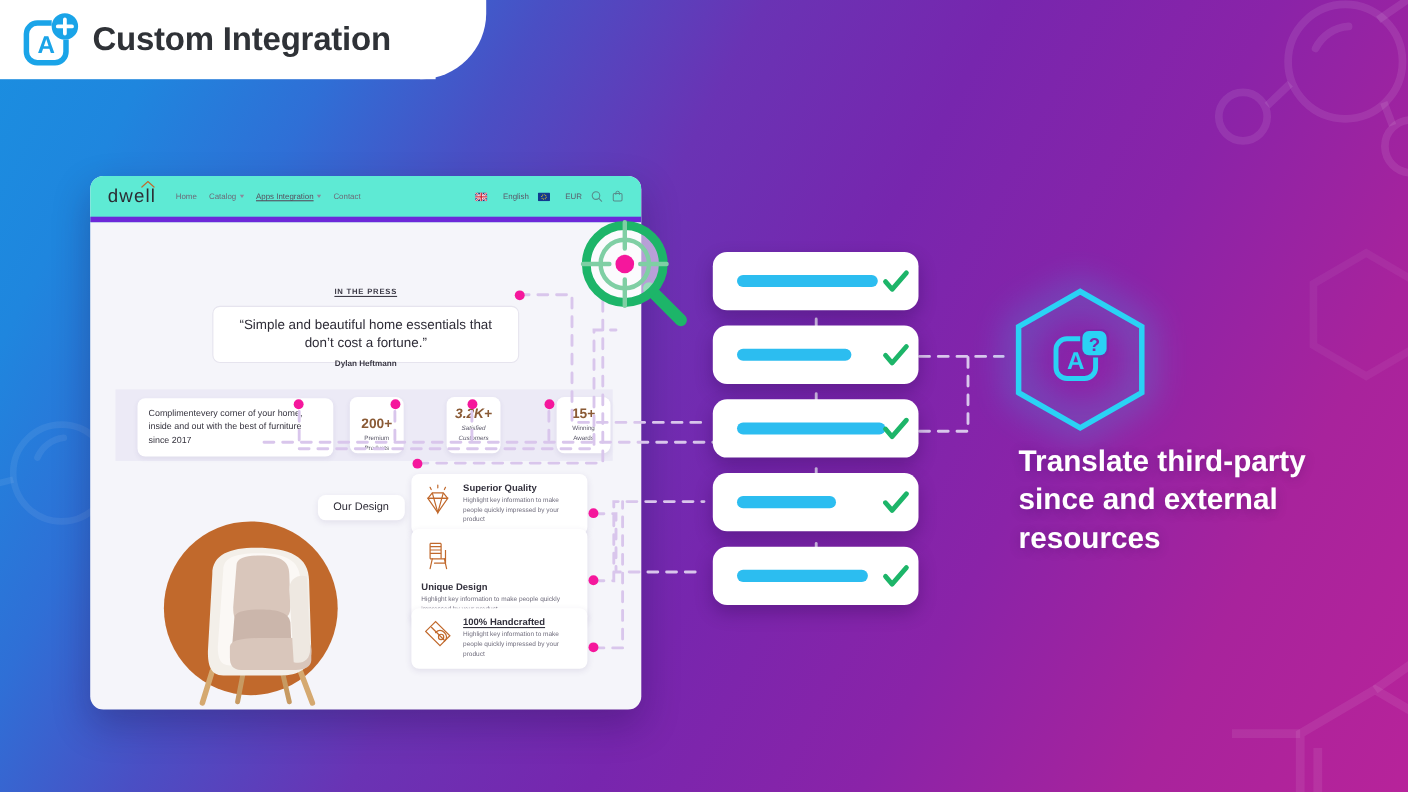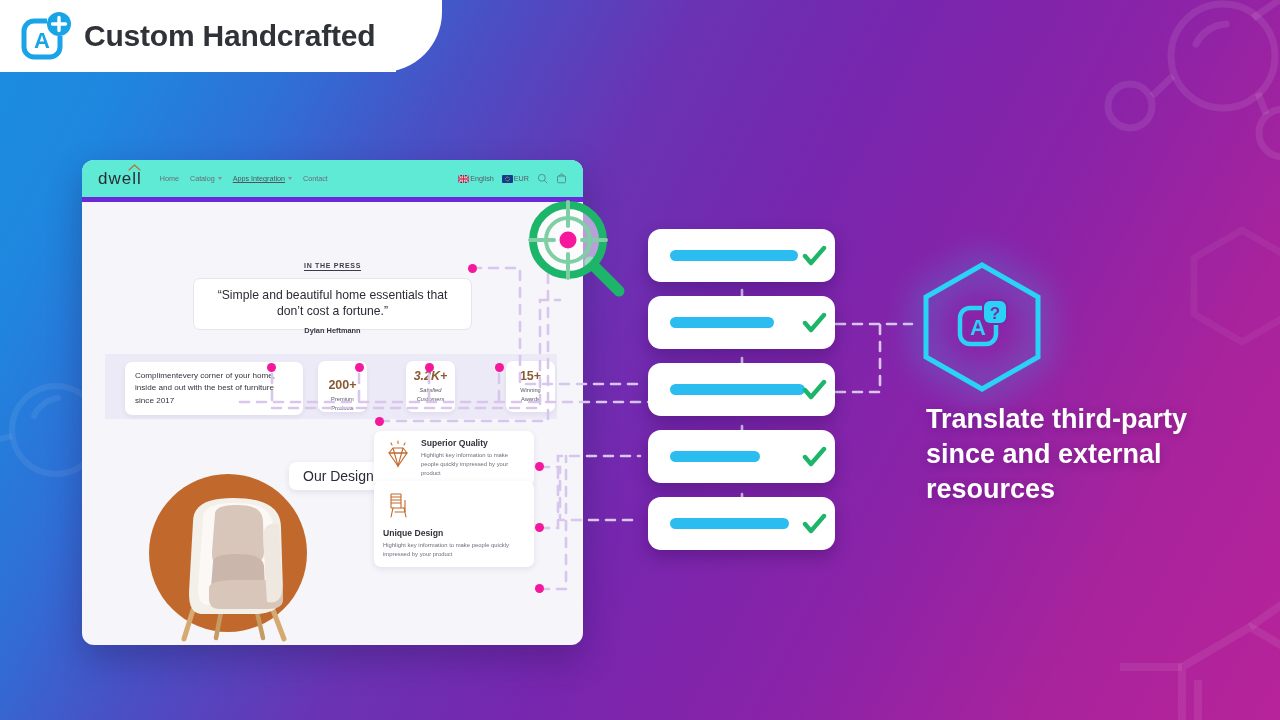--- a/index.html
+++ b/index.html
@@ -81,21 +81,21 @@
     width: 13px; height: 7px;
   }
   .nav-links { display: flex; align-items: center; gap: 11px; margin-left: 18px; }
   .nav-link {
     font-size: 7.2px; color: #6c6a78; display: flex; align-items: center; gap: 3px;
     white-space: nowrap;
   }
   .nav-link.active { color: #55525f; text-decoration: underline; }
   .caret { width: 0; height: 0; border-left: 2.6px solid transparent; border-right: 2.6px solid transparent; border-top: 3px solid #8b889a; }
   .nav-right { margin-left: auto; display: flex; align-items: center; gap: 8px; }
-  .locale { display: flex; align-items: center; gap: 1px; font-size: 7.2px; color: #5b5868; }
+  .locale { display: flex; align-items: center; gap: 14px; font-size: 7.2px; color: #5b5868; }
   .flag { width: 11px; height: 8px; border-radius: 1px; display: block; }
   .ico { width: 11px; height: 11px; opacity: .62; }
 
   .site-body { position: relative; height: 443px; }
 
   
   .press-label {
     position: absolute; left: 0; right: 0; top: 60px;
     text-align: center; font-size: 7px; font-weight: bold; letter-spacing: .7px;
     color: #3d3b47; text-decoration: underline; text-underline-offset: 2px;
@@ -128,23 +128,22 @@
     display: flex; flex-direction: column; align-items: center; justify-content: center;
     box-shadow: 0 2px 5px rgba(60,40,110,.07);
   }
   .stat-num { font-size: 12.5px; font-weight: bold; color: #8a5a35; line-height: 1; }
   .stat-lbl { font-size: 5.7px; color: #595667; text-align: center; line-height: 1.45; margin-top: 4px; }
 
   
   .chip-design {
     position: absolute; left: 207px; top: 248px;
     background: #fff; border-radius: 7px; padding: 6px 14px;
-    font-size: 14px; color: #2d2b36;
+    font-size: 10px; color: #2d2b36;
     box-shadow: 0 2px 6px rgba(60,40,110,.10);
-    margin-top: 12px;
   }
 
   
   .chair-wrap { position: absolute; left: 67px; top: 272px; width: 167px; height: 167px; }
   .chair-circle {
     position: absolute; left: 0; top: 0; width: 158px; height: 158px;
     border-radius: 50%; background: #c1692c;
   }
   .chair-svg { position: absolute; left: 14px; top: 18px; width: 148px; height: 150px; }
 
@@ -236,21 +235,21 @@
 </div>
 
 <div class="title-plate">
   <svg class="app-logo" viewBox="0 0 54 54">
     <rect x="4" y="12" width="36" height="36" rx="10" fill="none" stroke="#1aa4e8" stroke-width="5"></rect>
     <text x="22" y="39" font-family="Liberation Sans, sans-serif" font-size="22" font-weight="bold" fill="#1aa4e8" text-anchor="middle">A</text>
     <rect x="27" y="3" width="24" height="24" rx="7" fill="#fff"></rect>
     <circle cx="39" cy="15" r="12" fill="#1aa4e8"></circle>
     <path d="M39 8.5 L39 21.5 M32.5 15 L45.5 15" stroke="#fff" stroke-width="3.4" stroke-linecap="round"></path>
   </svg>
-  <div class="app-title">Custom Handcrafted</div>
+  <div class="app-title">Custom Integration</div>
   <div class="curve">
     <svg width="60" height="72" viewBox="0 0 60 72">
       <path d="M0 0 L60 0 L60 2 C30 2 16 30 14 72 L0 72 Z" fill="#ffffff"></path>
     </svg>
   </div>
 </div>
 
 <svg class="connectors" viewBox="0 0 1280 720">
   <g fill="none" stroke="#d9c6ec" stroke-width="2.6" stroke-dasharray="9 8" stroke-linecap="round">
 
@@ -400,20 +399,32 @@
         <path d="M8 7 H18 M8 10 H18 M8 13 H18"></path>
         <path d="M18 4 L18 18 M8 4 L18 4"></path>
         <path d="M10 18 L8 27 M21 18 L23 27 M22 22 L12 22" stroke-linecap="round"></path>
       </svg>
       <div>
         <div class="feat-title">Unique Design</div>
         <div class="feat-desc">Highlight key information to make people quickly impressed by your product</div>
       </div>
     </div>
 
+    <div class="feat" style="top:351px;">
+      <svg class="feat-ico" viewBox="0 0 30 30" fill="none" stroke="#c1692c" stroke-width="1.1">
+        <path d="M4 12 L13 3 L26 16 L17 25 Z"></path>
+        <path d="M9 8 L21 20"></path>
+        <path d="M13 13 C16 10 19 11 21 13 C23 15 24 18 21 21" stroke-linecap="round"></path>
+        <circle cx="18" cy="17" r="2.4"></circle>
+      </svg>
+      <div>
+        <div class="feat-title underl">100% Handcrafted</div>
+        <div class="feat-desc">Highlight key information to make people quickly impressed by your product</div>
+      </div>
+    </div>
 
   </div>
 </div>
 
 <div class="dot" style="left:468px; top:264px;"></div>
 <div class="dot" style="left:267px; top:363px;"></div>
 <div class="dot" style="left:355px; top:363px;"></div>
 <div class="dot" style="left:425px; top:363px;"></div>
 <div class="dot" style="left:495px; top:363px;"></div>
 <div class="dot" style="left:375px; top:417px;"></div>

